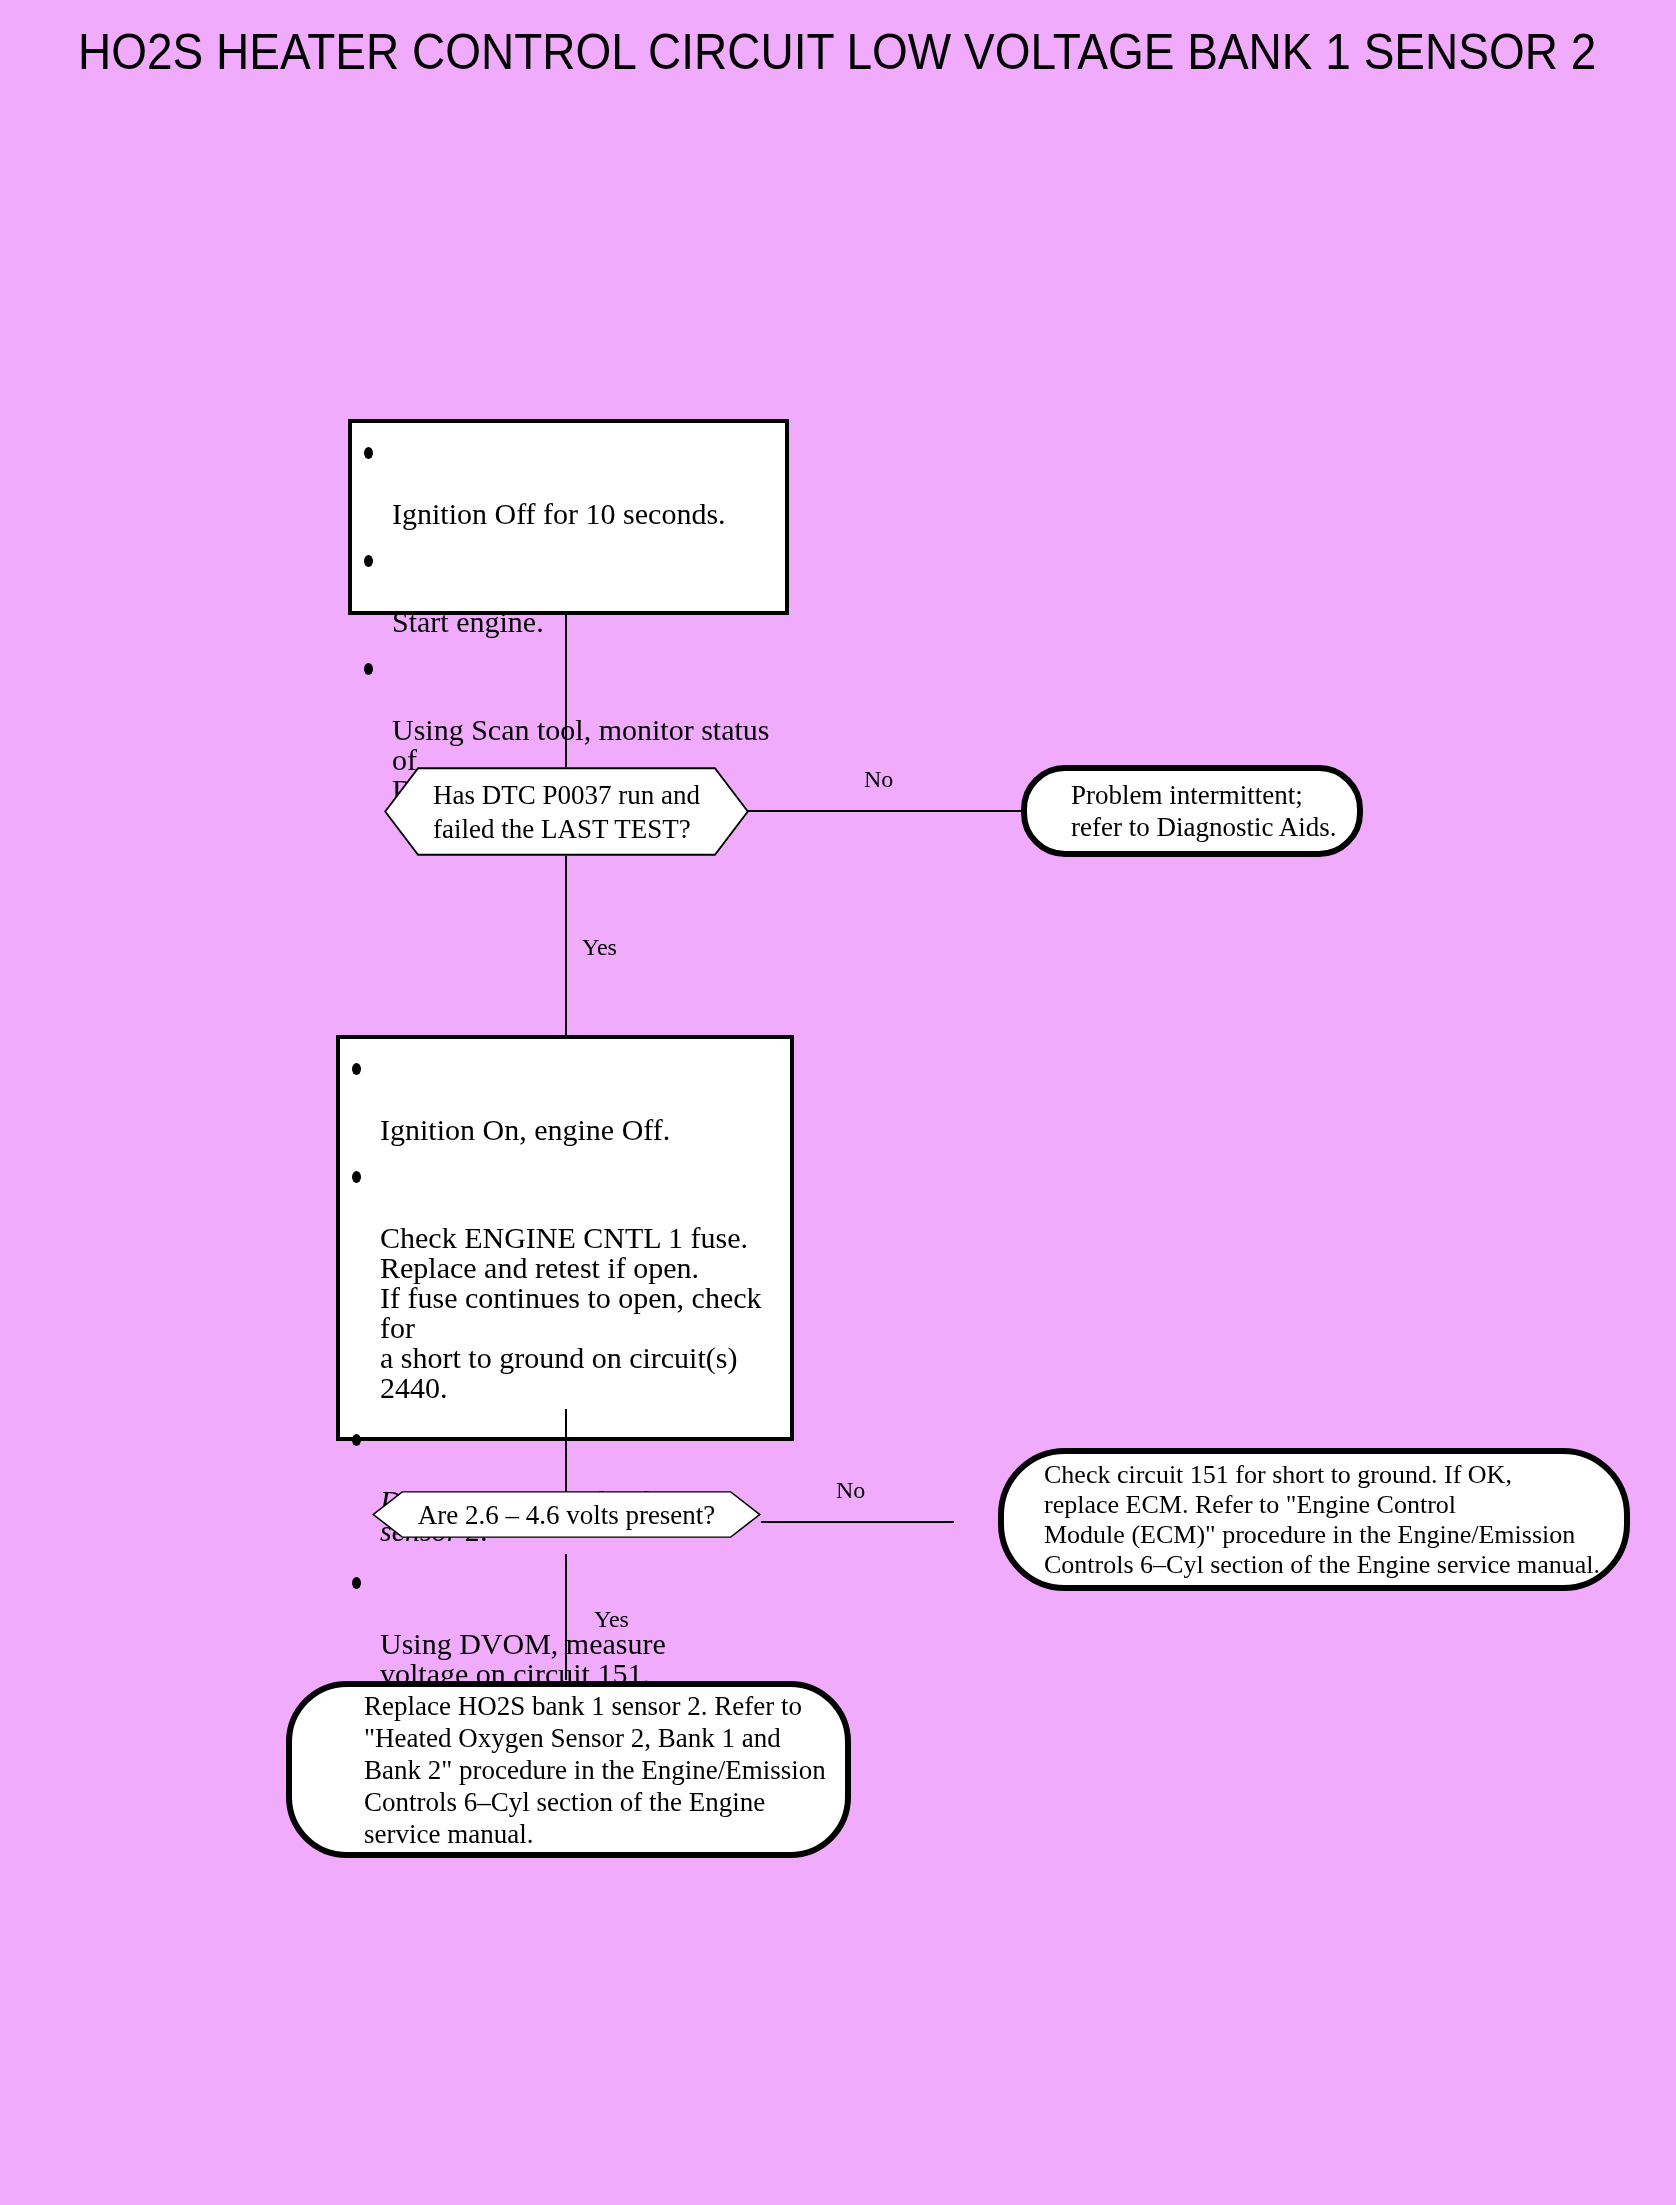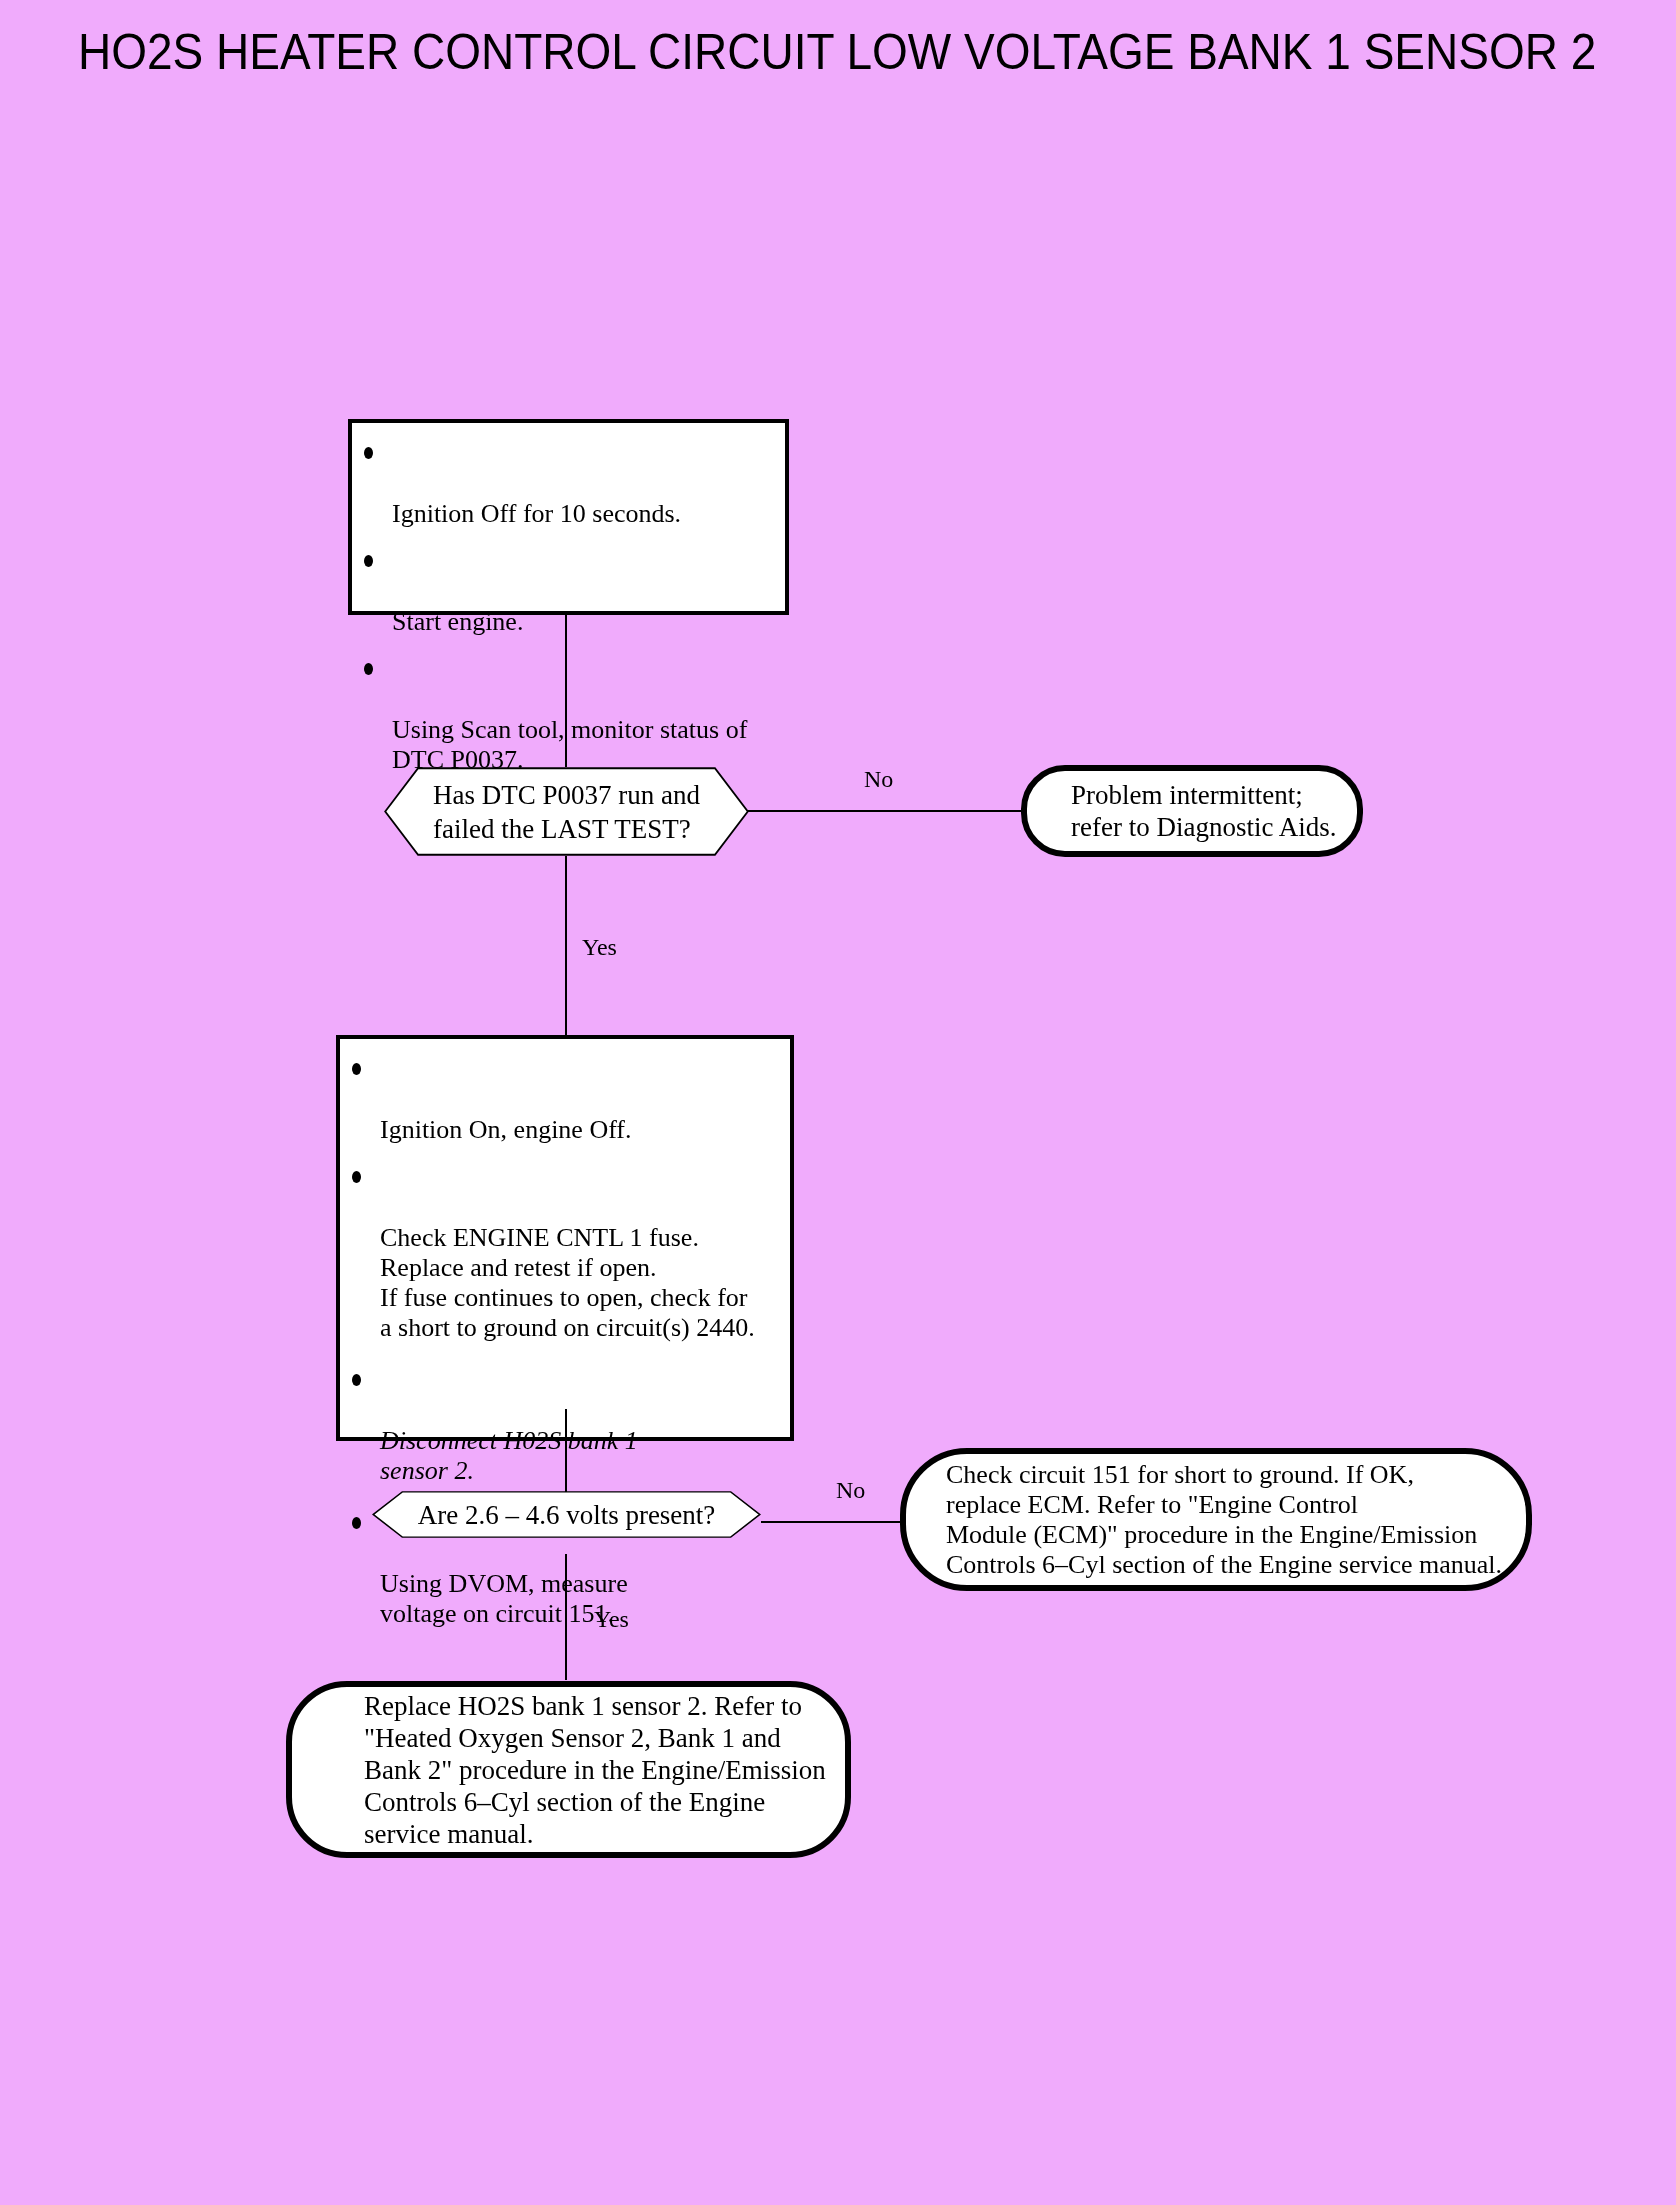--- a/index.html
+++ b/index.html
@@ -26,21 +26,21 @@
   .process {
     position: absolute;
     border: 4.3px solid #000000;
     background: #ffffff;
     box-sizing: border-box;
     padding: 16px 12px 6px 12px;
   }
   .bullet-item {
     position: relative;
     padding-left: 28px;
-    font-size: 26px;
+    font-size: 30px;
     line-height: 30px;
     white-space: pre-line;
     margin-top: 18px;
   }
   .bullet-item:first-child { margin-top: 0; }
   .bullet {
     position: absolute;
     left: 0px;
     top: 8px;
     width: 9px;
@@ -166,21 +166,21 @@
       <polygon points="2,52 50,2 590,2 638,52 590,102 50,102" fill="#ffffff" stroke="#000000" stroke-width="3"></polygon>
     </svg>
     <div class="decision-text">
       <span>Are 2.6 – 4.6 volts present?</span>
     </div>
   </div>
 
   <div class="hline" style="left:761px; top:1521px; width:193px; height:1.8px;"></div>
   <div class="edge-label" style="left:836px; top:1476px;">No</div>
 
-  <div class="terminal" style="left:900px; top:1448px; width:632px; height:143px; border-radius:67px; padding-left:40px;">
+  <div class="terminal" style="left:998px; top:1448px; width:632px; height:143px; border-radius:67px; padding-left:40px;">
     <div class="terminal-text" style="font-size:26px; line-height:30px;">Check circuit 151 for short to ground. If OK,
 replace ECM. Refer to "Engine Control
 Module (ECM)" procedure in the Engine/Emission
 Controls 6–Cyl section of the Engine service manual.</div>
   </div>
 
   <div class="vline" style="left:565px; top:1554px; width:1.8px; height:126px;"></div>
   <div class="edge-label" style="left:594px; top:1605px;">Yes</div>
 
   <div class="terminal" style="left:286px; top:1681px; width:565px; height:177px; border-radius:61px; padding-left:72px;">

